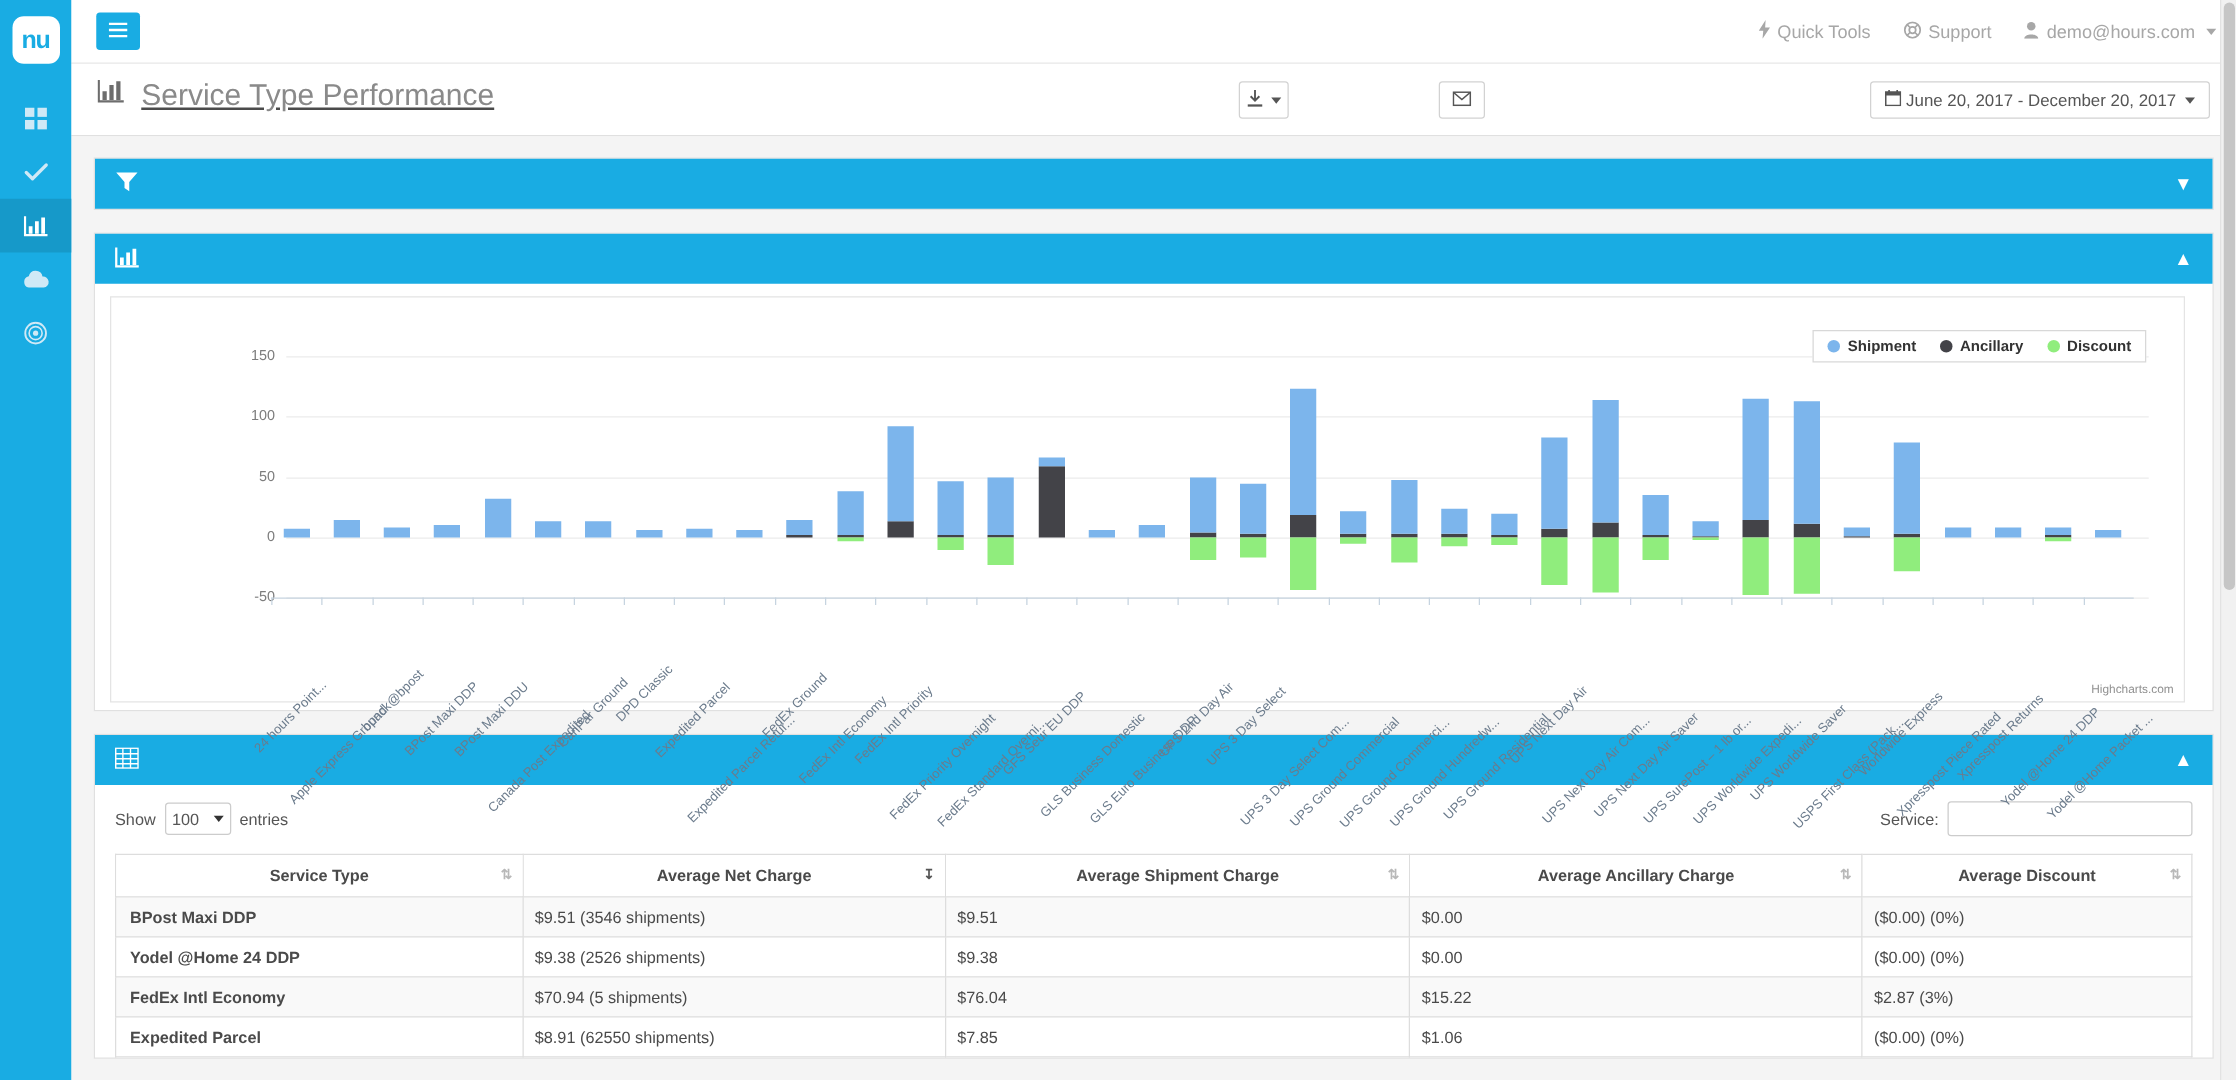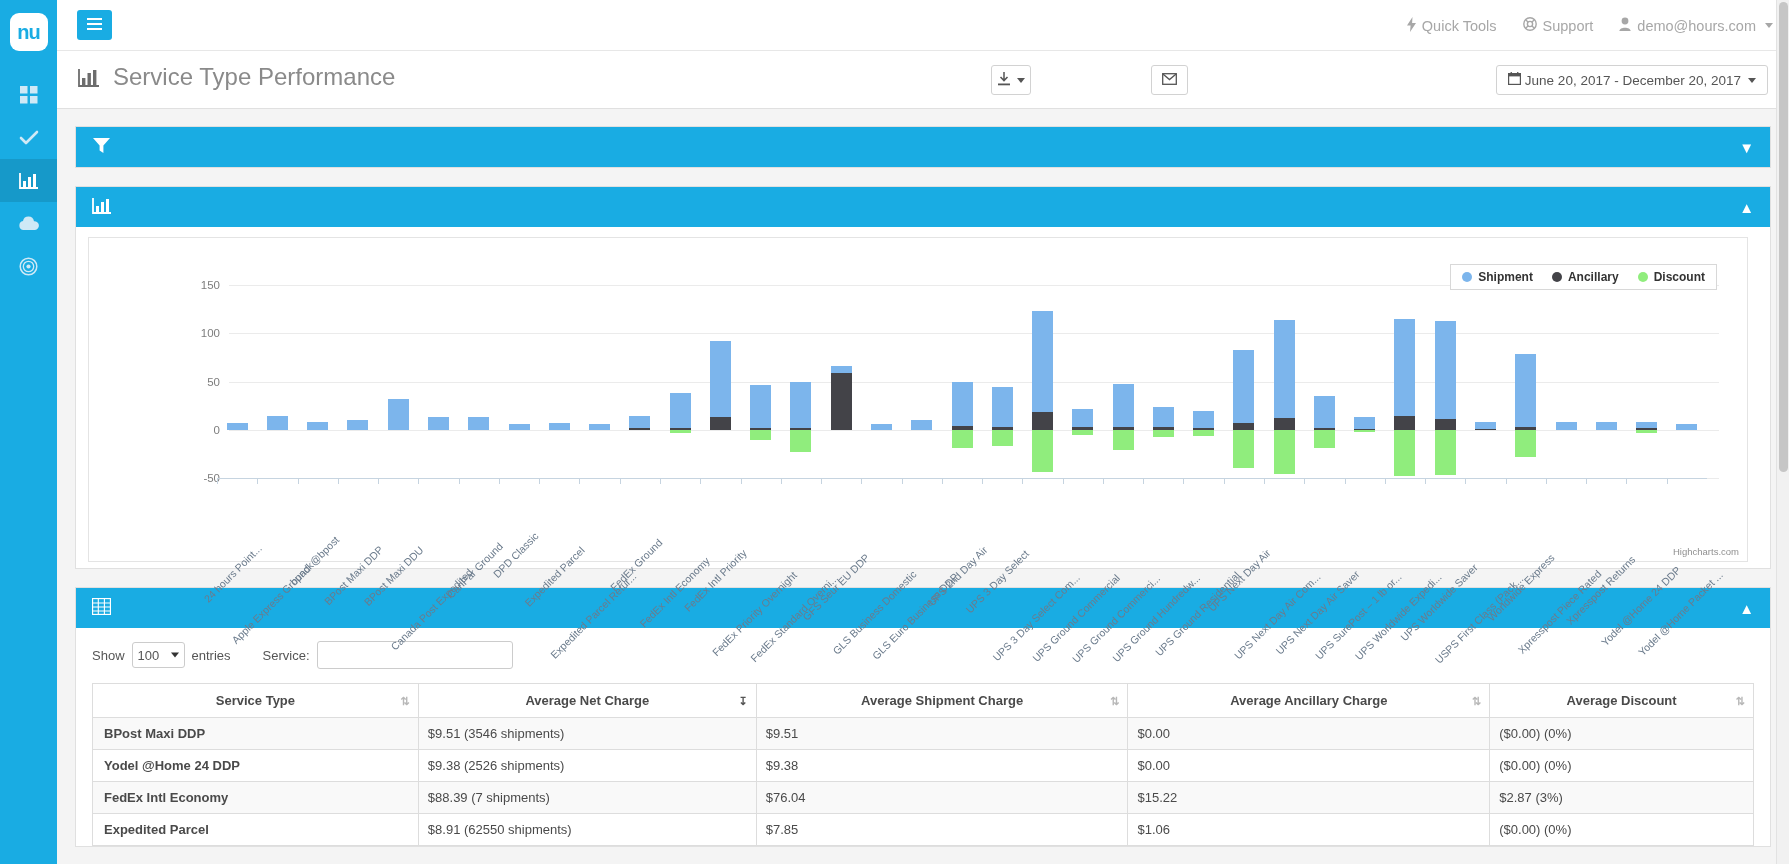--- a/index.html
+++ b/index.html
@@ -63,21 +63,21 @@
   }
   
   #pageheader {
     position: absolute; left: 57px; top: 51px;
     width: 1732px; height: 58px;
     background: #ffffff;
     border-bottom: 1px solid #e0e0e0;
   }
   #page-title-wrap {
     position: absolute; left: 21px; top: 12px;
-    display: flex; align-items: flex-end; gap: 13px;
+    display: flex; align-items: flex-start; gap: 13px; text-decoration: underline;
   }
   #page-title {
     font-size: 24px; color: #8a8a8a; font-weight: normal;
   }
   .hdr-btn {
     position: absolute; top: 14px;
     height: 30px; min-width: 37px;
     border: 1px solid #d2d2d2; border-radius: 3px;
     background: #fff;
     display: flex; align-items: center; justify-content: center;
@@ -162,21 +162,21 @@
   }
   .leg-item { display: flex; align-items: center; gap: 6px; cursor: pointer; }
   .leg-dot { width: 10px; height: 10px; border-radius: 50%; display: inline-block; }
   #credits {
     position: absolute; right: 8px; bottom: 4px;
     font-size: 9.5px; color: #909090;
   }
   
   #table-panel-body { padding: 13px 16px 0 16px; }
   #table-controls {
-    display: flex; align-items: center; 
+    display: flex; align-items: center; justify-content: space-between;
     margin-bottom: 14px; font-size: 13px; color: #555; gap: 32px;
   }
   #show-entries { display: flex; align-items: center; gap: 7px; }
   .mini-select {
     position: relative;
     border: 1px solid #ccc; border-radius: 3px;
     height: 26px; width: 53px;
     display: flex; align-items: center; padding: 0 5px;
     background: #fff; font-size: 13px; cursor: pointer;
     overflow: hidden;
@@ -700,21 +700,21 @@
             </tr>
             <tr>
               <td class="first">Yodel @Home 24 DDP</td>
               <td>$9.38 (2526 shipments)</td>
               <td>$9.38</td>
               <td>$0.00</td>
               <td>($0.00) (0%)</td>
             </tr>
             <tr>
               <td class="first">FedEx Intl Economy</td>
-              <td>$88.39 (7 shipments)</td>
+              <td>$70.94 (5 shipments)</td>
               <td>$76.04</td>
               <td>$15.22</td>
               <td>$2.87 (3%)</td>
             </tr>
             <tr>
               <td class="first">Expedited Parcel</td>
               <td>$8.91 (62550 shipments)</td>
               <td>$7.85</td>
               <td>$1.06</td>
               <td>($0.00) (0%)</td>

